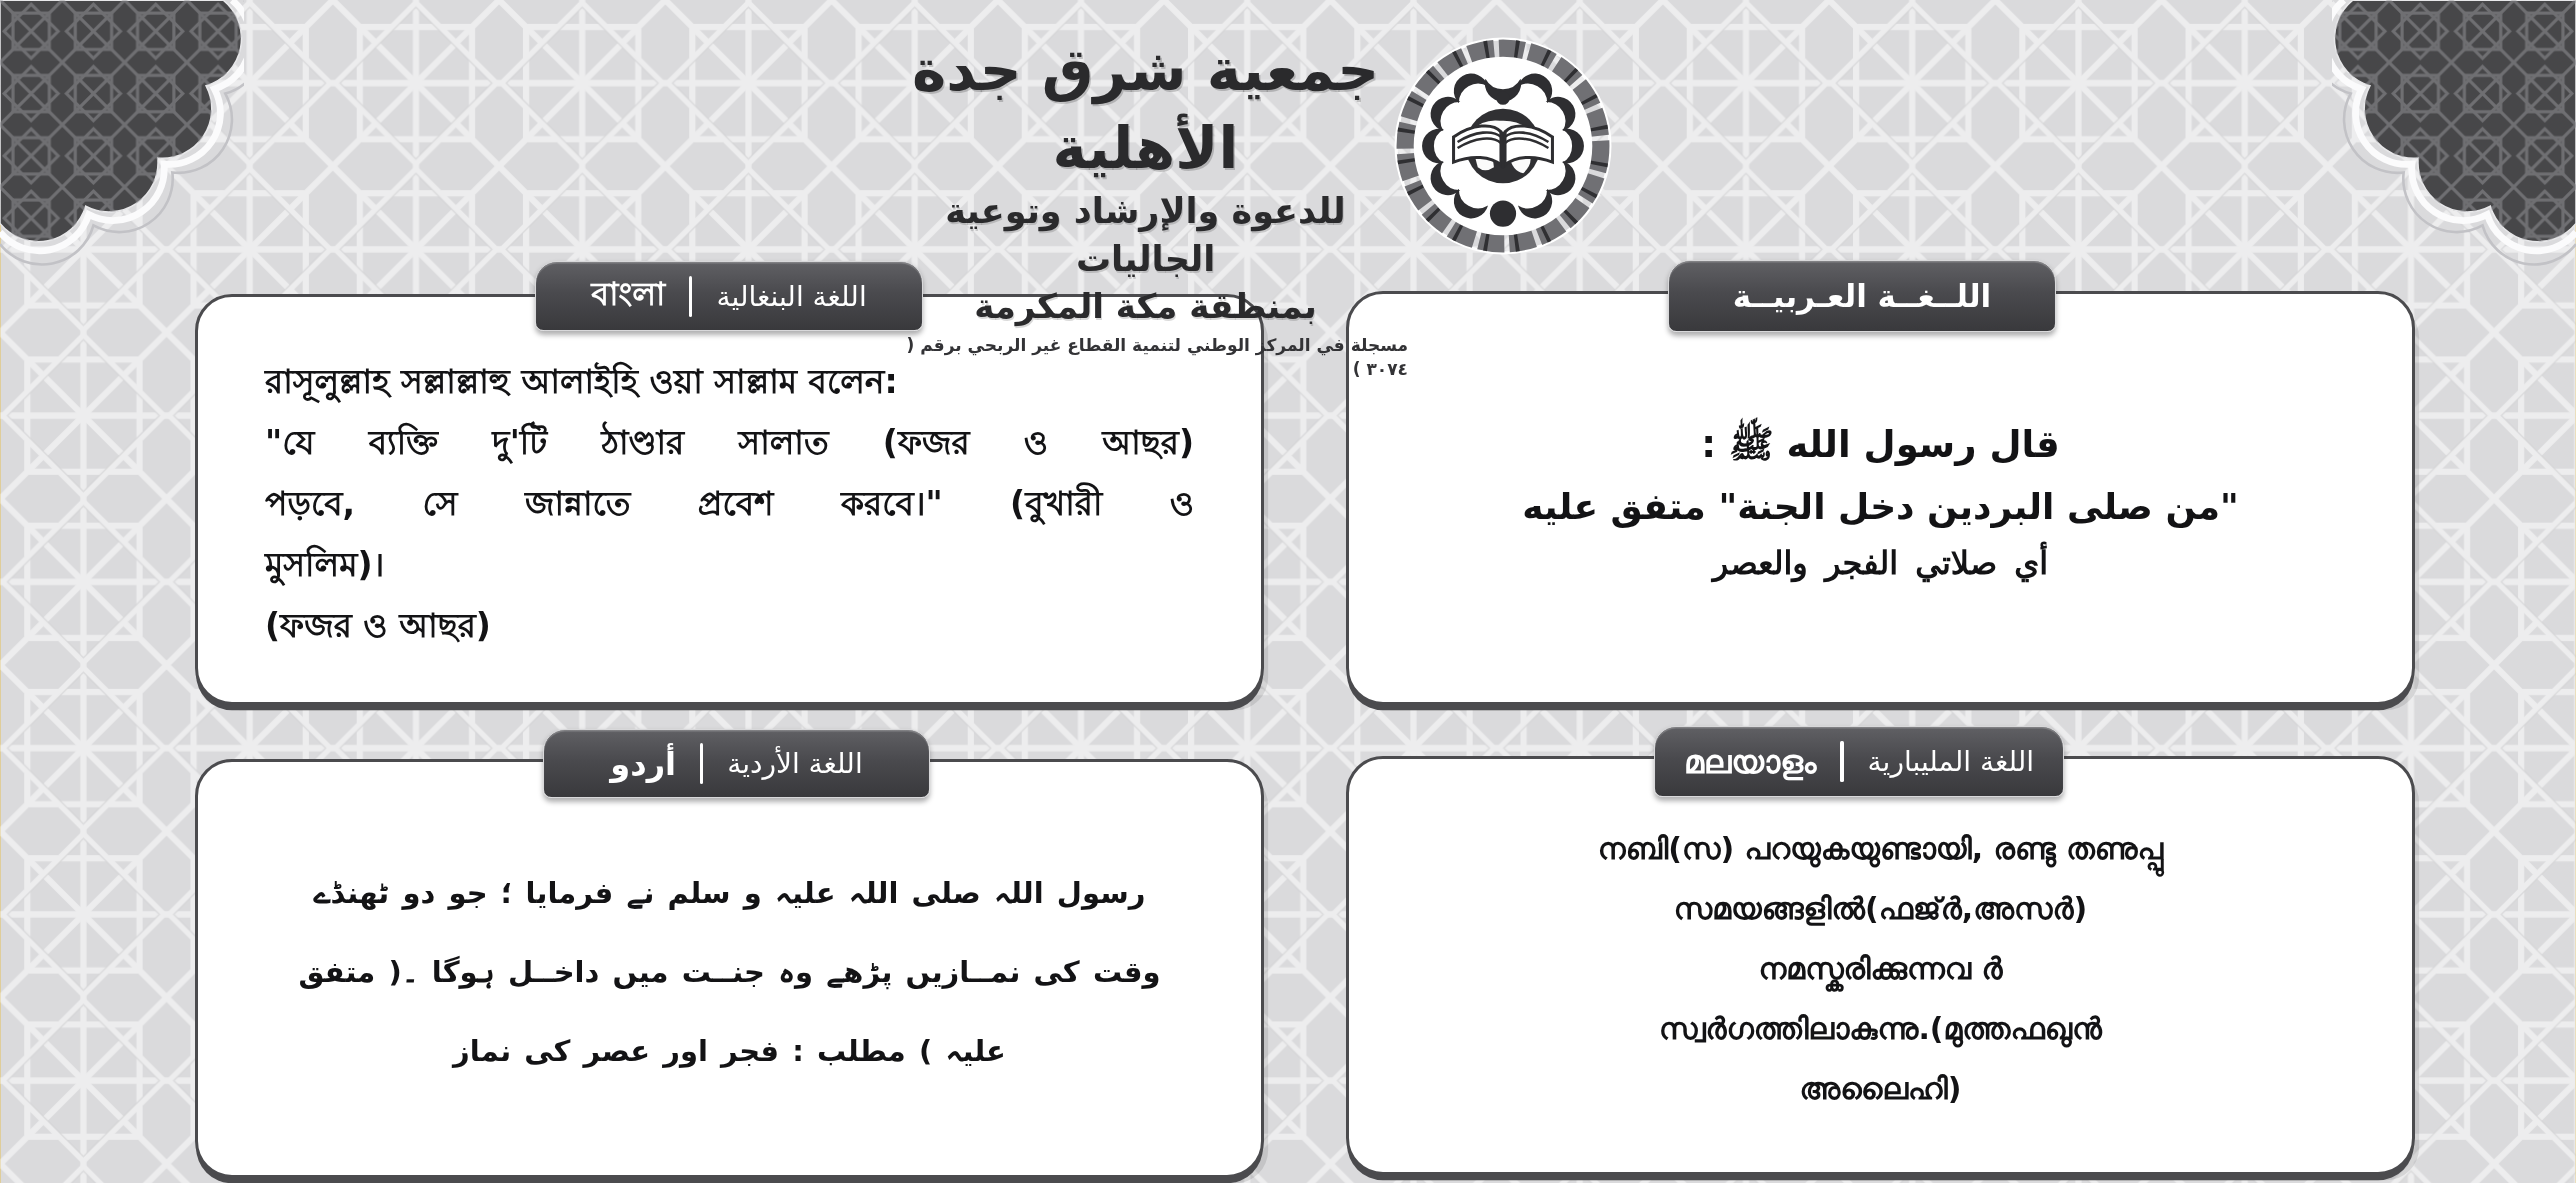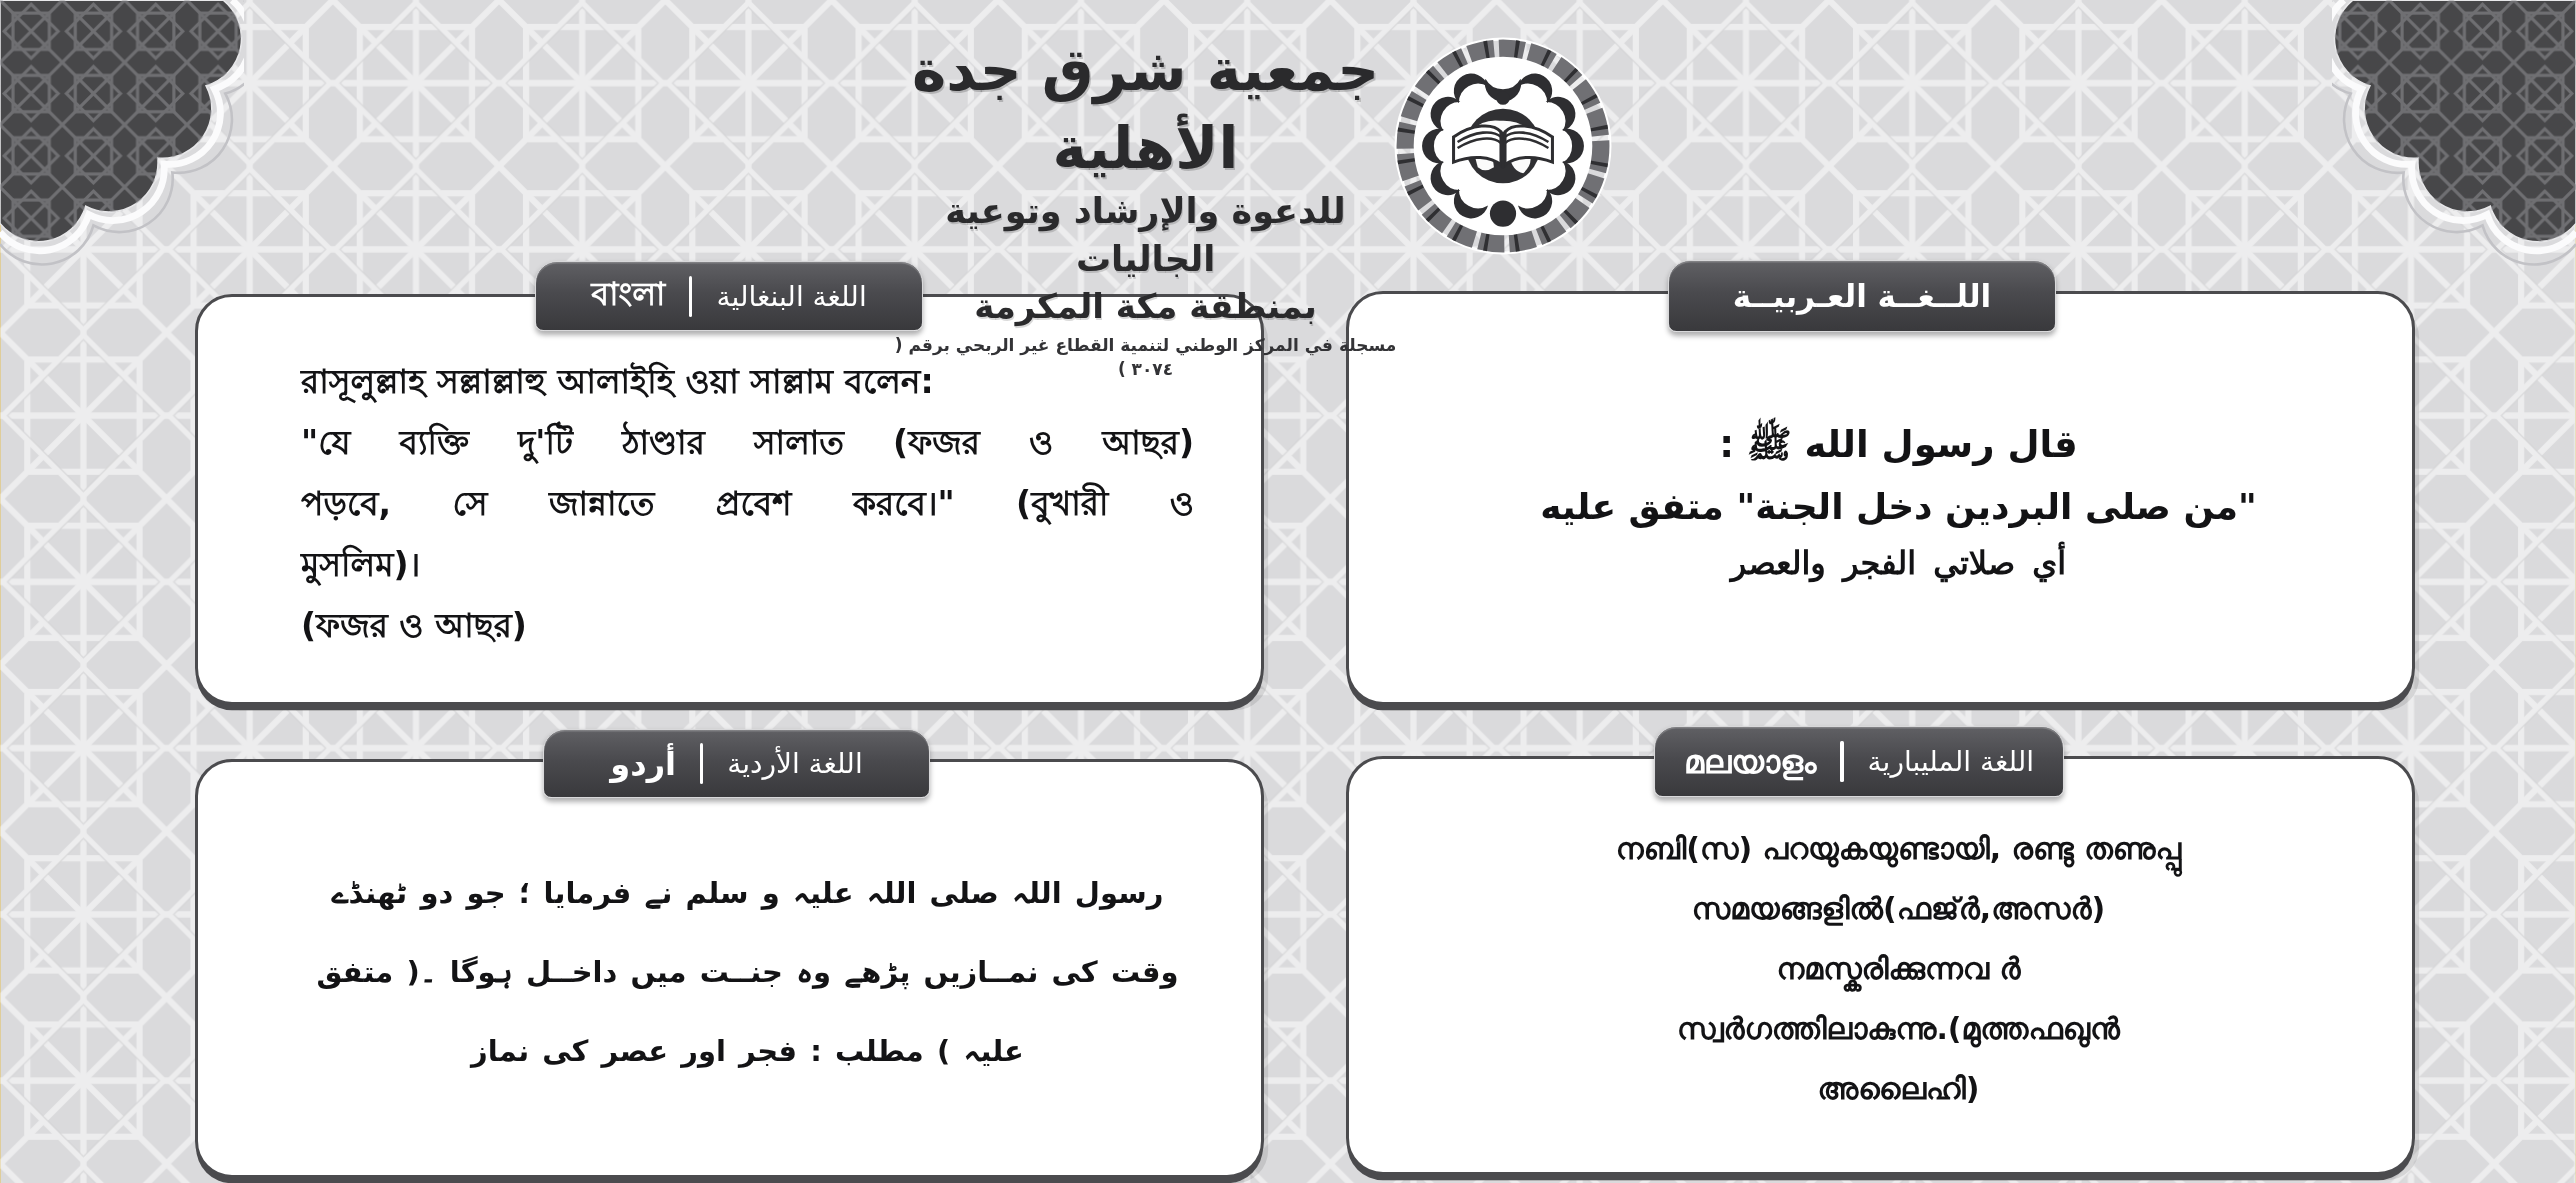--- a/index.html
+++ b/index.html
@@ -13,21 +13,21 @@
   .corner-left{left:0;}
   .corner-right{right:0;transform:scaleX(-1);}
   
   .org-text{
     position:absolute;left:883px;top:31px;width:525px;z-index:3;
     text-align:center;color:#2a2a2c;direction:rtl;
   }
   .org-line1{font-size:58px;font-weight:700;line-height:78px;text-shadow:1.6px 2.1px 0 rgba(0,0,0,.18);}
   .org-line2{font-size:35px;font-weight:700;line-height:48px;text-shadow:1px 1.6px 0 rgba(0,0,0,.15);}
   .org-line3{font-size:34px;font-weight:700;line-height:47px;text-shadow:1px 1.6px 0 rgba(0,0,0,.15);}
-  .org-reg{font-size:17px;font-weight:700;line-height:24px;margin-top:3.1px;color:#333336;}
+  .org-reg{font-size:17px;font-weight:700;line-height:24px;margin-top:3.1px;color:#333336;text-align:right;}
   .logo-svg{position:absolute;left:1392px;top:34px;width:222px;height:224px;z-index:3;}
   
   .card{
     position:absolute;background:#ffffff;border:3.1px solid #4b4b4e;border-radius:37px;
     box-shadow:0 6.2px 0 -1px #4b4b4e, 8.3px 9.4px 0 -4.2px rgba(40,40,42,.12);
     z-index:2;
   }
   .card-bengali  {left:195px; top:294px; width:1063px;height:405px;}
   .card-arabic   {left:1346px;top:291px; width:1063px;height:408px;}
   .card-urdu     {left:195px; top:759px;width:1063px;height:413px;}
@@ -46,21 +46,20 @@
   .tab-urdu     {left:543px;top:729px;width:385px;height:67px;}
   .tab-malayalam{left:1654px;top:726px;width:408px;height:69px;}
   .tab .native{font-size:32px;font-weight:700;}
   .tab .arabic-name{font-size:28px;font-weight:400;direction:rtl;}
   .tab .single{font-size:31px;font-weight:700;direction:rtl;letter-spacing:1px;}
   .tab .divider{width:3.1px;height:41px;background:#ffffff;border-radius:1.6px;}
   .card-body{
     position:absolute;left:67px;right:67px;top:36px;bottom:29px;
     display:flex;flex-direction:column;justify-content:center;
     color:#131315;
-    margin-left:36px;
   }
   
   .bengali-body .line{font-size:33px;font-weight:700;line-height:61px;text-align:left;}
   .bengali-body .line-j{text-align:justify;text-align-last:justify;}
   
   .arabic-body{direction:rtl;text-align:center;}
   .arabic-body .a1{font-size:37px;font-weight:700;line-height:62px;}
   .arabic-body .a2{font-size:36px;font-weight:700;line-height:61px;}
   .arabic-body .a3{font-size:32px;font-weight:700;line-height:52px;word-spacing:8.3px;font-family:Liberation Sans, sans-serif;}
   

